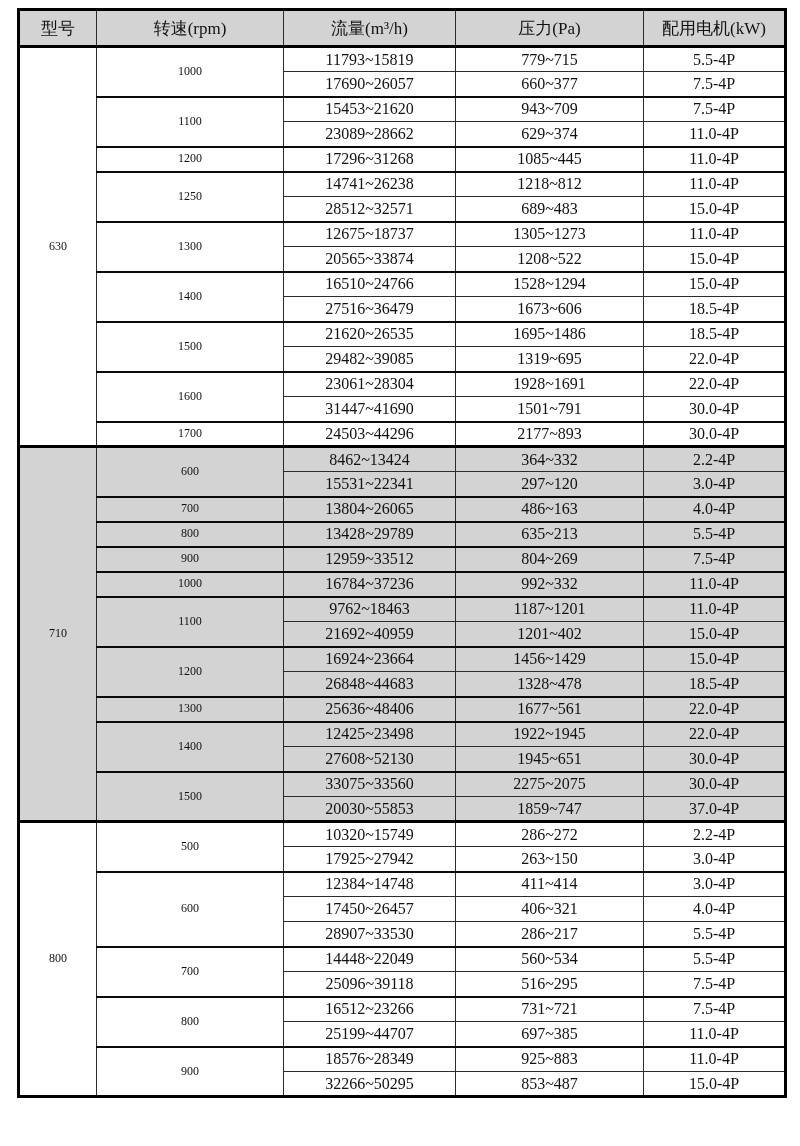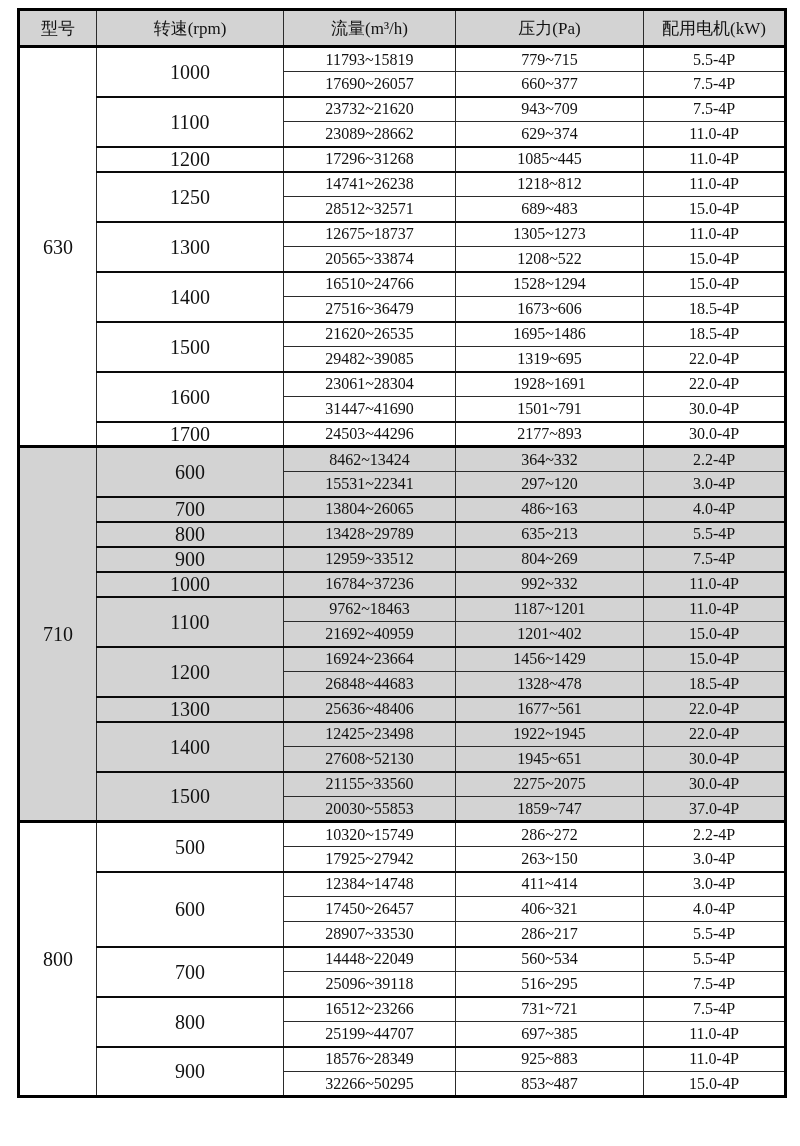--- a/index.html
+++ b/index.html
@@ -46,21 +46,21 @@
     font-size: 16px;
     text-align: center;
     vertical-align: middle;
     background: #ffffff;
     padding: 0 2px;
     line-height: 1.1;
   }
   tr.shaded td { background: #d3d3d3; }
   tr.group-start td { border-top: 2px solid #0a0a0a; }
   tr.section-start td { border-top: 3px solid #000; }
-  td.model-cell, td.rpm-cell { font-size: 20px; }
+  td.model-cell, td.rpm-cell { font-size: 12px; }
 </style>
 </head>
 <body>
 
 <div class="page">
   <table class="spec">
     <colgroup>
       <col class="c1">
         <col class="c2">
         <col class="c3">
@@ -84,21 +84,21 @@
           <td>779~715</td>
           <td>5.5-4P</td>
         </tr>
         <tr class="">
           <td>17690~26057</td>
           <td>660~377</td>
           <td>7.5-4P</td>
         </tr>
         <tr class="group-start">
           <td rowspan="2" class="rpm-cell">1100</td>
-          <td>23732~21620</td>
+          <td>15453~21620</td>
           <td>943~709</td>
           <td>7.5-4P</td>
         </tr>
         <tr class="">
           <td>23089~28662</td>
           <td>629~374</td>
           <td>11.0-4P</td>
         </tr>
         <tr class="group-start">
           <td rowspan="1" class="rpm-cell">1200</td>
@@ -237,21 +237,21 @@
           <td>1922~1945</td>
           <td>22.0-4P</td>
         </tr>
         <tr class="shaded">
           <td>27608~52130</td>
           <td>1945~651</td>
           <td>30.0-4P</td>
         </tr>
         <tr class="shaded group-start">
           <td rowspan="2" class="rpm-cell">1500</td>
-          <td>21155~33560</td>
+          <td>33075~33560</td>
           <td>2275~2075</td>
           <td>30.0-4P</td>
         </tr>
         <tr class="shaded">
           <td>20030~55853</td>
           <td>1859~747</td>
           <td>37.0-4P</td>
         </tr>
         <tr class="section-start">
           <td rowspan="11" class="model-cell">800</td>

